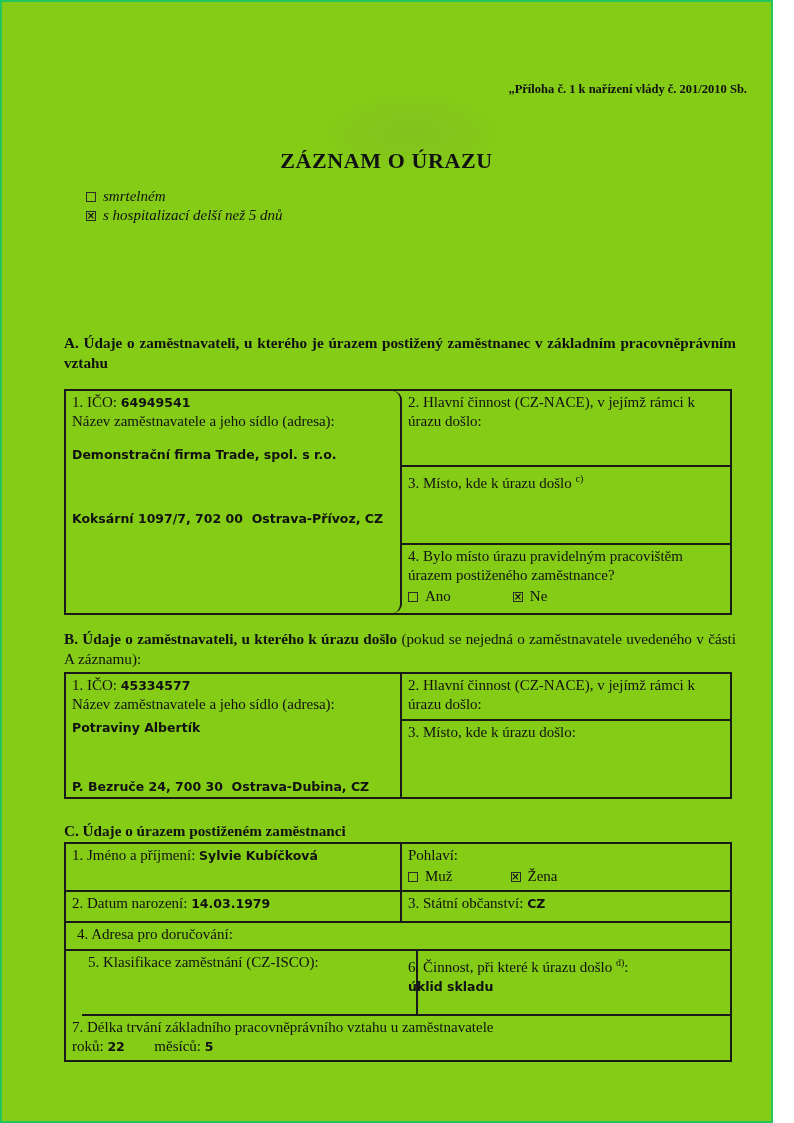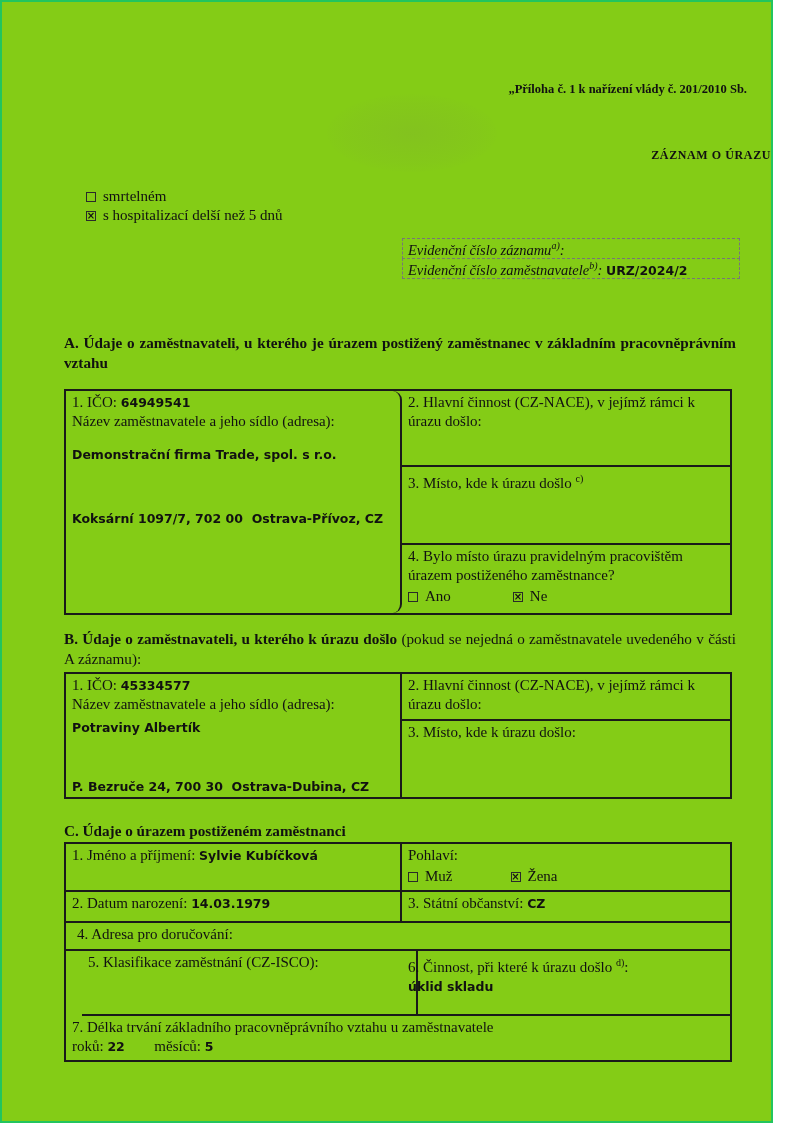--- a/index.html
+++ b/index.html
@@ -21,25 +21,25 @@
     background:radial-gradient(ellipse at 50% 50%, rgba(120,110,105,0.10), rgba(120,110,105,0.04) 55%, transparent 75%);
     border-radius:50%;
   }
   .header-note {
     left:390px; top:80px; width:355px;
     text-align:right; font-weight:bold; font-size:12.5px;
     font-family:"Liberation Serif", serif;
   }
   .title {
     left:0; top:146px; width:100%;
-    text-align:right; font-weight:bold; font-size:12px; letter-spacing:0.6px;
+    text-align:center; font-weight:bold; font-size:22px; letter-spacing:0.6px;
     font-family:"Liberation Serif", serif;
   }
   .options { left:84px; top:185px; }
-  .opt { display:flex; align-items:center; height:19px; font-size:15px; }
+  .opt { display:flex; align-items:center; height:19px; font-size:15px;font-style:italic; }
   .cb {
     display:inline-flex; width:10px; height:10px;
     border:1.4px solid #2a2a2a; box-sizing:border-box;
     align-items:center; justify-content:center;
     font-family:"DejaVu Sans", sans-serif; font-weight:bold; font-size:10px; line-height:8px;
     margin-right:7px; flex:0 0 auto;
   }
   .evidence { left:400px; top:236px; width:338px; }
   .ev-row {
     border:1px dashed #777; box-sizing:border-box;
@@ -80,28 +80,20 @@
       <span>smrtelném</span>
     </div>
     <div class="opt">
       <span class="cb">
           <span>×</span>
         </span>
       <span>s hospitalizací delší než 5 dnů</span>
     </div>
   </div>
 
-  <div class="abs evidence">
-    <div class="ev-row">
-      <span>Evidenční číslo záznamu</span><sup>a)</sup><span>:</span><span class="v"></span>
-    </div>
-    <div class="ev-row">
-      <span>Evidenční číslo zaměstnavatele</span><sup>b)</sup><span>: </span><span class="v" style="font-style:normal;">URZ/2024/2</span>
-    </div>
-  </div>
 
   <div class="abs heading" style="left:62px; top:331px; width:672px;">A. Údaje o zaměstnavateli, u kterého je úrazem postižený zaměstnanec v základním pracovněprávním vztahu</div>
 
   <div class="abs tbl" style="left:62px; top:387px; width:668px; height:226px;">
     <div class="cell" style="left:0; top:0; width:336px; height:222px; border-right:2px solid #1a1a1a;border-radius:9px;">
       <div><span>1. IČO: </span><span class="v">64949541</span></div>
       <div>Název zaměstnavatele a jeho sídlo (adresa):</div>
       <div class="v mt14">Demonstrační firma Trade, spol. s r.o.</div>
       <div class="v" style="margin-top:46px; line-height:17px;">Koksární 1097/7, 702 00  Ostrava-Přívoz, CZ</div>
     </div>

